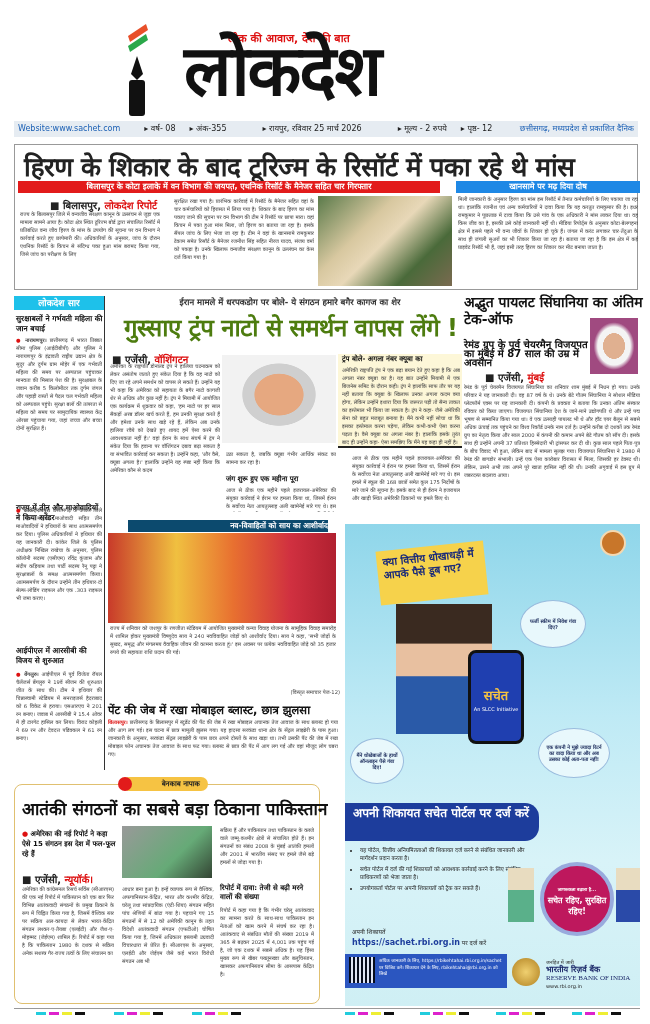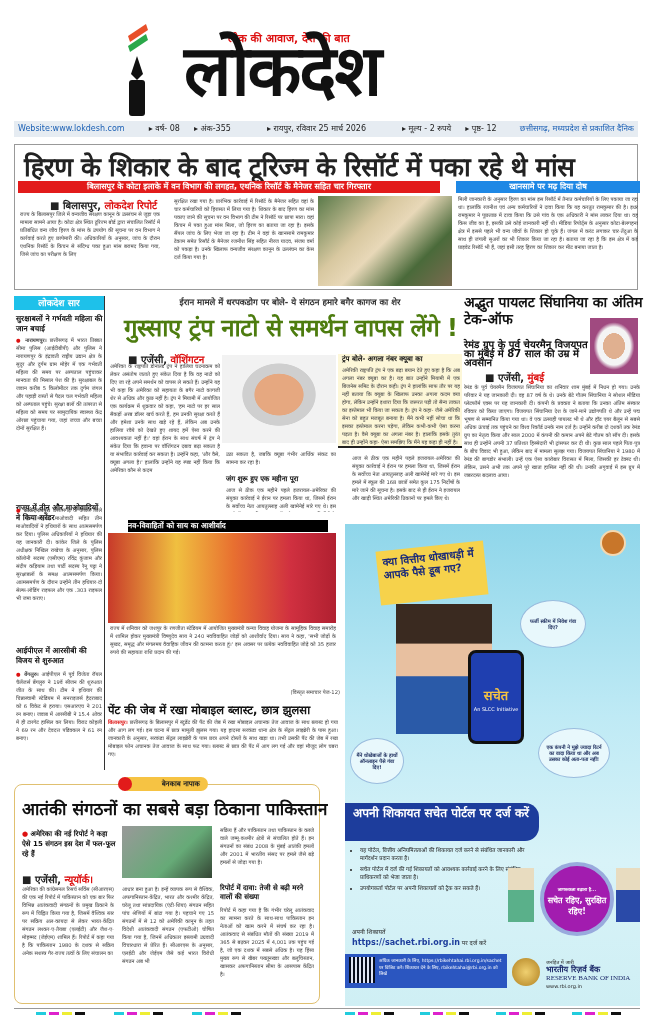--- a/index.html
+++ b/index.html
@@ -22,21 +22,21 @@
 .dateline{font-size:10px;font-weight:bold}
 .dateline .city{color:#d11}
 .img{background:linear-gradient(135deg,#7a8a5a,#c0b090 40%,#3b5a3a 70%,#8a7a60)}
 .side-title{left:14px;top:296px;width:90px;height:14px;background:#1ec1ea;color:#fff;font-size:9px;font-weight:bold;text-align:center;line-height:14px}
 .side-h{font-size:7.5px;font-weight:bold;line-height:10px;color:#111}
 .divider-v{background:#333;width:1px}
 .mid-kicker{left:130px;top:296px;width:320px;font-size:8.5px;font-weight:bold;color:#333;text-align:center}
 .mid-head{left:124px;top:310px;width:350px;font-size:24px;font-weight:bold;color:#4d7c0f;white-space:nowrap;letter-spacing:-0.5px}
 .trump-img{left:222px;top:355px;width:114px;height:88px;background:radial-gradient(ellipse at 50% 45%,#e6a880 0 30%,#cfcfcf 31% 45%,#f2f2f2 46%);}
 .yellow-box{left:338px;top:354px;width:124px;height:94px;background:#fdf7d8;border-bottom:2px solid #222}
-.wed-strip{left:128px;top:520px;width:200px;height:12px;background:#000000;color:#fff;font-size:7.5px;text-align:left;line-height:12px;font-weight:bold}
+.wed-strip{left:128px;top:520px;width:200px;height:12px;background:#0c4a6e;color:#fff;font-size:7.5px;text-align:right;line-height:12px;font-weight:bold}
 .wed-img{left:108px;top:533px;width:228px;height:90px;background:linear-gradient(90deg,#c83a2a,#f0c040 30%,#e87030 55%,#d03040 80%,#b02030)}
 .pant-head{left:108px;top:702px;width:230px;font-size:11.5px;font-weight:bold;color:#111;white-space:nowrap}
 .ad{left:345px;top:524px;width:295px;height:482px;background:linear-gradient(180deg,#8fd6ea 0%,#bfeaf5 40%,#d8f3f8 70%,#cfeff4 100%)}
 .ad-note{left:378px;top:546px;width:108px;height:54px;background:#f6d24b;transform:rotate(-6deg);font-size:10.5px;font-weight:bold;color:#1a2a7a;padding:5px 6px;line-height:13px}
 .phone{left:468px;top:650px;width:56px;height:94px;background:#1f3fb0;border-radius:8px;border:3px solid #111}
 .phone-txt{left:472px;top:686px;width:48px;text-align:center;color:#f6c343;font-size:13px;font-weight:bold}
 .phone-sub{left:472px;top:706px;width:48px;text-align:center;color:#fff;font-size:5px}
 .bubble{background:#e8f8fc;border:1px solid #9bd;border-radius:50%;font-size:5px;text-align:center;color:#1a2a5a;font-weight:bold;display:flex;align-items:center;justify-content:center;padding:4px}
 .cta{left:345px;top:803px;width:194px;height:38px;background:#1d3d9c;border-radius:0 14px 14px 0;color:#fff;font-size:12px;font-weight:bold;padding:3px 8px;line-height:15px}
 .ad-list{left:352px;top:846px;width:180px;font-size:5.5px;line-height:8px;color:#222}
@@ -60,32 +60,32 @@
 <svg class="abs pen" viewBox="0 0 30 100">
  <path d="M6 18 L24 6 L26 12 L8 24 Z" fill="#e8502a"></path>
  <path d="M6 28 L24 16 L26 22 L8 34 Z" fill="#2aa84a"></path>
  <path d="M15 38 L9 56 L15 62 L21 56 Z" fill="#111"></path>
  <rect x="7" y="62" width="16" height="36" rx="3" fill="#111"></rect>
 </svg>
 <div class="abs tagline">लोक की आवाज, देश की बात</div>
 <div class="abs logo-word">लोकदेश</div>
 
 <div class="abs infobar">
- <span class="site">Website:www.lokdesh.com</span>
+ <span class="site">Website:www.sachet.com</span>
  <span class="it">▸ वर्ष- 08</span>
  <span class="it" style="margin-right:36px">▸ अंक-355</span>
  <span class="it" style="margin-right:36px">▸ रायपुर, रविवार 25 मार्च 2026</span>
  <span class="it">▸ मूल्य - 2 रुपये</span>
  <span class="it">▸ पृष्ठ- 12</span>
  <span class="blue">छत्तीसगढ़, मध्यप्रदेश से प्रकाशित दैनिक</span>
 </div>
 
 <div class="abs hl-box"></div>
 <div class="abs hl-title">हिरण के शिकार के बाद टूरिज्म के रिसॉर्ट में पका रहे थे मांस</div>
-<div class="abs red-strip">बिलासपुर के कोटा इलाके में वन विभाग की लगहऩ, एथनिक रिसॉर्ट के मैनेजर सहित चार गिरफ्तार</div>
+<div class="abs red-strip">बिलासपुर के कोटा इलाके में वन विभाग की जयपत़, एथनिक रिसॉर्ट के मैनेजर सहित चार गिरफ्तार</div>
 <div class="abs blue-strip">खानसामे पर मढ़ दिया दोष</div>
 <div class="abs dateline" style="left:50px;top:198px">
  <span>■ बिलासपुर, </span><span class="city">लोकदेश रिपोर्ट</span>
 </div>
 <div class="abs body-txt" style="left:20px;top:210px;width:140px;height:78px;overflow:hidden">राज्य के बिलासपुर जिले में वन्यजीव संरक्षण कानून के उल्लंघन से जुड़ा एक मामला सामने आया है। कोटा क्षेत्र स्थित टूरिज्म बोर्ड द्वारा संचालित रिसॉर्ट में प्रतिबंधित वन्य जीव हिरण के मांस के उपयोग की सूचना पर वन विभाग ने कार्रवाई करते हुए छापेमारी की। अधिकारियों के अनुसार, जांच के दौरान एथनिक रिसॉर्ट के किचन से संदिग्ध पका हुआ मांस बरामद किया गया, जिसे जांच का परीक्षण के लिए</div>
 <div class="abs body-txt" style="left:174px;top:197px;width:140px;height:88px;overflow:hidden">सुरक्षित रखा गया है। प्रारंभिक कार्रवाई में रिसॉर्ट के मैनेजर सहित वहां के चार कर्मचारियों को हिरासत में लिया गया है। शिकार के बाद हिरण का मांस पकाए जाने की सूचना पर वन विभाग की टीम ने रिसॉर्ट पर छापा मारा। वहां किचन में पका हुआ मांस मिला, जो हिरण का बताया जा रहा है। इसके सैंपल जांच के लिए भेजा जा रहा है। टीम ने वहां के खानसामे रामकुमार टेकाम समेत रिसॉर्ट के मैनेजर रजनीश सिंह सहित नीरज यादव, संजय वर्मा को पकड़ा है। उनके खिलाफ वन्यजीव संरक्षण कानून के उल्लंघन का केस दर्ज किया गया है।</div>
 <div class="abs img" style="left:318px;top:196px;width:134px;height:90px;background:linear-gradient(135deg,#5a7a4a,#d8c8a0 35%,#e8d8b8 50%,#4a6a3a 75%,#7a6a50)"></div>
 <div class="abs body-txt" style="left:458px;top:195px;width:180px;height:92px;overflow:hidden">मिली जानकारी के अनुसार हिरण का मांस इस रिसॉर्ट में तैनात कर्मचारियों के लिए पकाया जा रहा था। हालांकि रजनीश एवं अन्य कर्मचारियों ने दावा किया कि यह करतूत रामकुमार की है। इधर रामकुमार ने पूछताछ में दावा किया कि उसे गांव के एक अधिकारी ने मांस लाकर दिया था। वह किस जीव का है, इसकी उसे कोई जानकारी नहीं थी। मीडिया रिपोर्ट्स के अनुसार कोटा-बेलगहना क्षेत्र में इससे पहले भी वन्य जीवों के शिकार हो चुके हैं। जंगल में करंट लगाकर चार-तेंदुआ के साथ ही जंगली सुअरों का भी शिकार किया जा रहा है। बताया जा रहा है कि इस क्षेत्र में कई प्राइवेट रिसॉर्ट भी हैं, जहां इसी तरह हिरण का शिकार कर मीट बनाया जाता है।</div>
 
 <div class="abs side-title">लोकदेश सार</div>
@@ -95,21 +95,21 @@
 <div class="abs body-txt" style="left:16px;top:336px;width:86px;height:140px;overflow:hidden"><b style="color:#d11">● </b><b>नारायणपुर।</b> <span>छत्तीसगढ़ में भारत तिब्बत सीमा पुलिस (आईटीबीपी) और पुलिस ने नारायणपुर के इंद्रावती राष्ट्रीय उद्यान क्षेत्र के सुदूर और दुर्गम ग्राम मोहेर में एक गर्भवती महिला की समय पर अस्पताल पहुंचाकर मानवता की मिसाल पेश की है। सुरक्षाबल के जवान करीब 5 किलोमीटर तक दुर्गम जंगल और पहाड़ी रास्तों से पैदल चल गर्भवती महिला को अस्पताल पहुंचे। सुरक्षा बलों की तत्परता से महिला को समय पर सामुदायिक स्वास्थ्य केंद्र ओरछा पहुंचाया गया, जहां जच्चा और बच्चा दोनों सुरक्षित हैं।</span></div>
 
 <div class="abs side-h" style="left:16px;top:503px;width:88px">राज्य में तीन और माओवादियों ने किया सरेंडर</div>
 <div class="abs body-txt" style="left:16px;top:506px;width:86px;height:132px;overflow:hidden"><b style="color:#d11">● </b><b>कांकेर/रायपुर।</b> <span>छत्तीसगढ़ के कांकेर जिले में एक महिला माओवादी सहित तीन माओवादियों ने हथियारों के साथ आत्मसमर्पण कर दिया। पुलिस अधिकारियों ने हथियार की यह जानकारी दी। कांकेर जिले के पुलिस अधीक्षक निखिल राखेचा के अनुसार, पुलिस कॉलोनी सदस्य (एसीएम) रविंद्र कुंजाम और संदीप कड़ियाम तथा पार्टी सदस्य रैनू पट्टा ने सुरक्षाबलों के समक्ष आत्मसमर्पण किया। आत्मसमर्पण के दौरान उन्होंने तीन हथियार-दो सेल्फ-लोडिंग राइफल और एक .303 राइफल भी जमा कराए।</span></div>
 
 <div class="abs side-h" style="left:16px;top:646px;width:88px">आईपीएल में आरसीबी की विजय से शुरुआत</div>
 <div class="abs body-txt" style="left:16px;top:670px;width:86px;height:100px;overflow:hidden"><b style="color:#d11">● </b><b>बेंगलुरु।</b> <span>आईपीएल में पूर्व विजेता रॉयल चैलेंजर्स बेंगलुरु ने 19वें सीजन की शुरुआत जीत के साथ की। टीम ने हथियार की चिन्नास्वामी स्टेडियम में सनराइजर्स हैदराबाद को 6 विकेट से हराया। एसआरएच ने 201 रन बनाए। जवाब में आरसीबी ने 15.4 ओवर में ही टारगेट हासिल कर लिया। विराट कोहली ने 69 रन और देवदत्त पडिक्कल ने 61 रन बनाए।</span></div>
 
 <div class="abs mid-kicker">ईरान मामले में धरपकडोग पर बोले- ये संगठन हमारे बगैर कागज का शेर</div>
 <div class="abs mid-head">गुस्साए ट्रंप नाटो से समर्थन वापस लेंगे !</div>
-<div class="abs dateline" style="left:128px;top:352px">
+<div class="abs dateline" style="left:112px;top:352px">
  <span>■ एजेंसी, </span><span class="city">वॉशिंगटन</span>
 </div>
 <div class="abs body-txt" style="left:110px;top:362px;width:110px;height:152px;overflow:hidden">अमेरिका के राष्ट्रपति डोनाल्ड ट्रंप ने हालिया घटनाक्रम को लेकर असंतोष जताते हुए संकेत दिया है कि वह नाटो को दिए जा रहे अपने समर्थन को वापस ले सकते हैं। उन्होंने यह भी कहा कि अमेरिका को सहायता के बगैर नाटो कागजी शेर से अधिक और कुछ नहीं है। ट्रंप ने मियामी में आयोजित एक कार्यक्रम में शुक्रवार को कहा, 'हम नाटो पर हर साल सैकड़ों अरब डॉलर खर्च करते हैं, हम उनकी सुरक्षा करते हैं और हमेशा उनके साथ खड़े रहे हैं, लेकिन अब उनके हालिया रवैये को देखते हुए शायद हमें ऐसा करने की आवश्यकता नहीं है।' वहां ईरान के साथ संघर्ष में ट्रंप ने संकेत दिया कि हवाना पर वॉशिंगटन दबाव बढ़ा सकता है या संभावित कार्रवाई कर सकता है। उन्होंने कहा, 'और वैसे, क्यूबा अगला है।' हालांकि उन्होंने यह स्पष्ट नहीं किया कि अमेरिका कौन से कदम</div>
 <div class="abs trump-img"></div>
 <div class="abs body-txt" style="left:226px;top:450px;width:110px;height:18px;overflow:hidden">उठा सकता है, जबकि क्यूबा गंभीर आर्थिक संकट का सामना कर रहा है।</div>
 <div class="abs side-h" style="left:226px;top:474px;width:110px;font-size:7px">जंग शुरू हुए एक महीना पूरा</div>
 <div class="abs body-txt" style="left:226px;top:486px;width:110px;height:26px;overflow:hidden">आज से ठीक एक महीने पहले इजरायल-अमेरिका की संयुक्त कार्रवाई ने ईरान पर हमला किया था, जिसमें ईरान के सर्वोच्च नेता आयतुल्लाह अली खामेनेई मारे गए थे। इस हमले में स्कूल की 168 छात्रों समेत कुल 175 निर्दोषों के मारे जाने की सूचना है। इसके बाद से ही ईरान ने इजरायल और खाड़ी स्थित अमेरिकी ठिकानों पर हमले किए थे।</div>
 <div class="abs yellow-box"></div>
 <div class="abs side-h" style="left:342px;top:354px;width:122px;font-size:7px">ट्रंप बोले- अगला नंबर क्यूबा का</div>
 <div class="abs body-txt" style="left:342px;top:366px;width:118px;height:80px;overflow:hidden">अमेरिकी राष्ट्रपति ट्रंप ने एक बड़ा बयान देते हुए कहा है कि अब अगला नंबर क्यूबा का है। यह बात उन्होंने मियामी में एक बिजनेस समिट के दौरान कही। ट्रंप ने हालांकि साफ तौर पर यह नहीं बताया कि क्यूबा के खिलाफ उनका अगला कदम क्या होगा, लेकिन उन्होंने इशारा दिया कि जरूरत पड़ी तो सैन्य ताकत का इस्तेमाल भी किया जा सकता है। ट्रंप ने कहा- जैसे अमेरिकी सेना को बहुत मजबूत बनाया है। मैंने कभी नहीं सोचा था कि इसका इस्तेमाल करना पड़ेगा, लेकिन कभी-कभी ऐसा करना पड़ता है। वैसे क्यूबा का अगला नंबर है। हालांकि इसके तुरंत बाद ही उन्होंने कहा- ऐसा समझिए कि मैंने यह कहा ही नहीं है।</div>
@@ -157,21 +157,21 @@
 <div class="abs bubble" style="left:350px;top:738px;width:54px;height:46px">मैंने धोखेबाजों के हाथों ऑनलाइन पैसे गंवा दिए!</div>
 <div class="abs bubble" style="left:538px;top:728px;width:72px;height:50px">एक कंपनी ने मुझे ज्यादा रिटर्न का वादा किया था और अब उसका कोई अता-पता नहीं!</div>
 <div class="abs cta">अपनी शिकायत सचेत पोर्टल पर दर्ज करें</div>
 <ul class="abs ad-list">
  <li>यह पोर्टल, वित्तीय अनियमितताओं की शिकायत दर्ज करने से संबंधित जानकारी और मार्गदर्शन प्रदान करता है।</li>
  <li>सचेत पोर्टल में दर्ज की गई शिकायतों को आवश्यक कार्रवाई करने के लिए संबंधित प्राधिकरणों को भेजा जाता है।</li>
  <li>उपयोगकर्ता पोर्टल पर अपनी शिकायतों को ट्रैक कर सकते हैं।</li>
 </ul>
 <div class="abs" style="left:352px;top:928px;font-size:6px">अपनी शिकायतें</div>
 <div class="abs ad-url"><span>https://sachet.rbi.org.in</span><span style="font-weight:normal;color:#222;font-size:6px"> पर दर्ज करें</span></div>
-<div class="abs" style="left:540px;top:862px;width:74px;height:74px;border-radius:50%;background:#a21caf;border:4px solid #9ad;color:#fff;font-size:8px;font-weight:bold;text-align:center;padding-top:18px;line-height:11px">
+<div class="abs" style="left:540px;top:862px;width:74px;height:74px;border-radius:50%;background:#be185d;border:4px solid #9ad;color:#fff;font-size:8px;font-weight:bold;text-align:center;padding-top:18px;line-height:11px">
     <div style="font-size:4.5px">जागरूकता बढ़ाता है...</div>
     <div>सचेत रहिए, सुरक्षित रहिए!</div>
   </div>
 <div class="abs" style="left:508px;top:868px;width:26px;height:54px;background:linear-gradient(180deg,#e8dcc0 40%,#5ab08a 41%)"></div>
 <div class="abs" style="left:616px;top:868px;width:24px;height:54px;background:linear-gradient(180deg,#e8dcc0 40%,#2a4aa8 41%)"></div>
 <div class="abs ad-bottom"></div>
 <div class="abs qr"></div>
 <div class="abs ad-bottom-txt">अधिक जानकारी के लिए, https://rbikehtahai.rbi.org.in/sachet पर विजिट करें। शिकायत देने के लिए, rbikehtahai@rbi.org.in को लिखें</div>
 <div class="abs rbi-logo"></div>
 <div class="abs rbi-txt">

